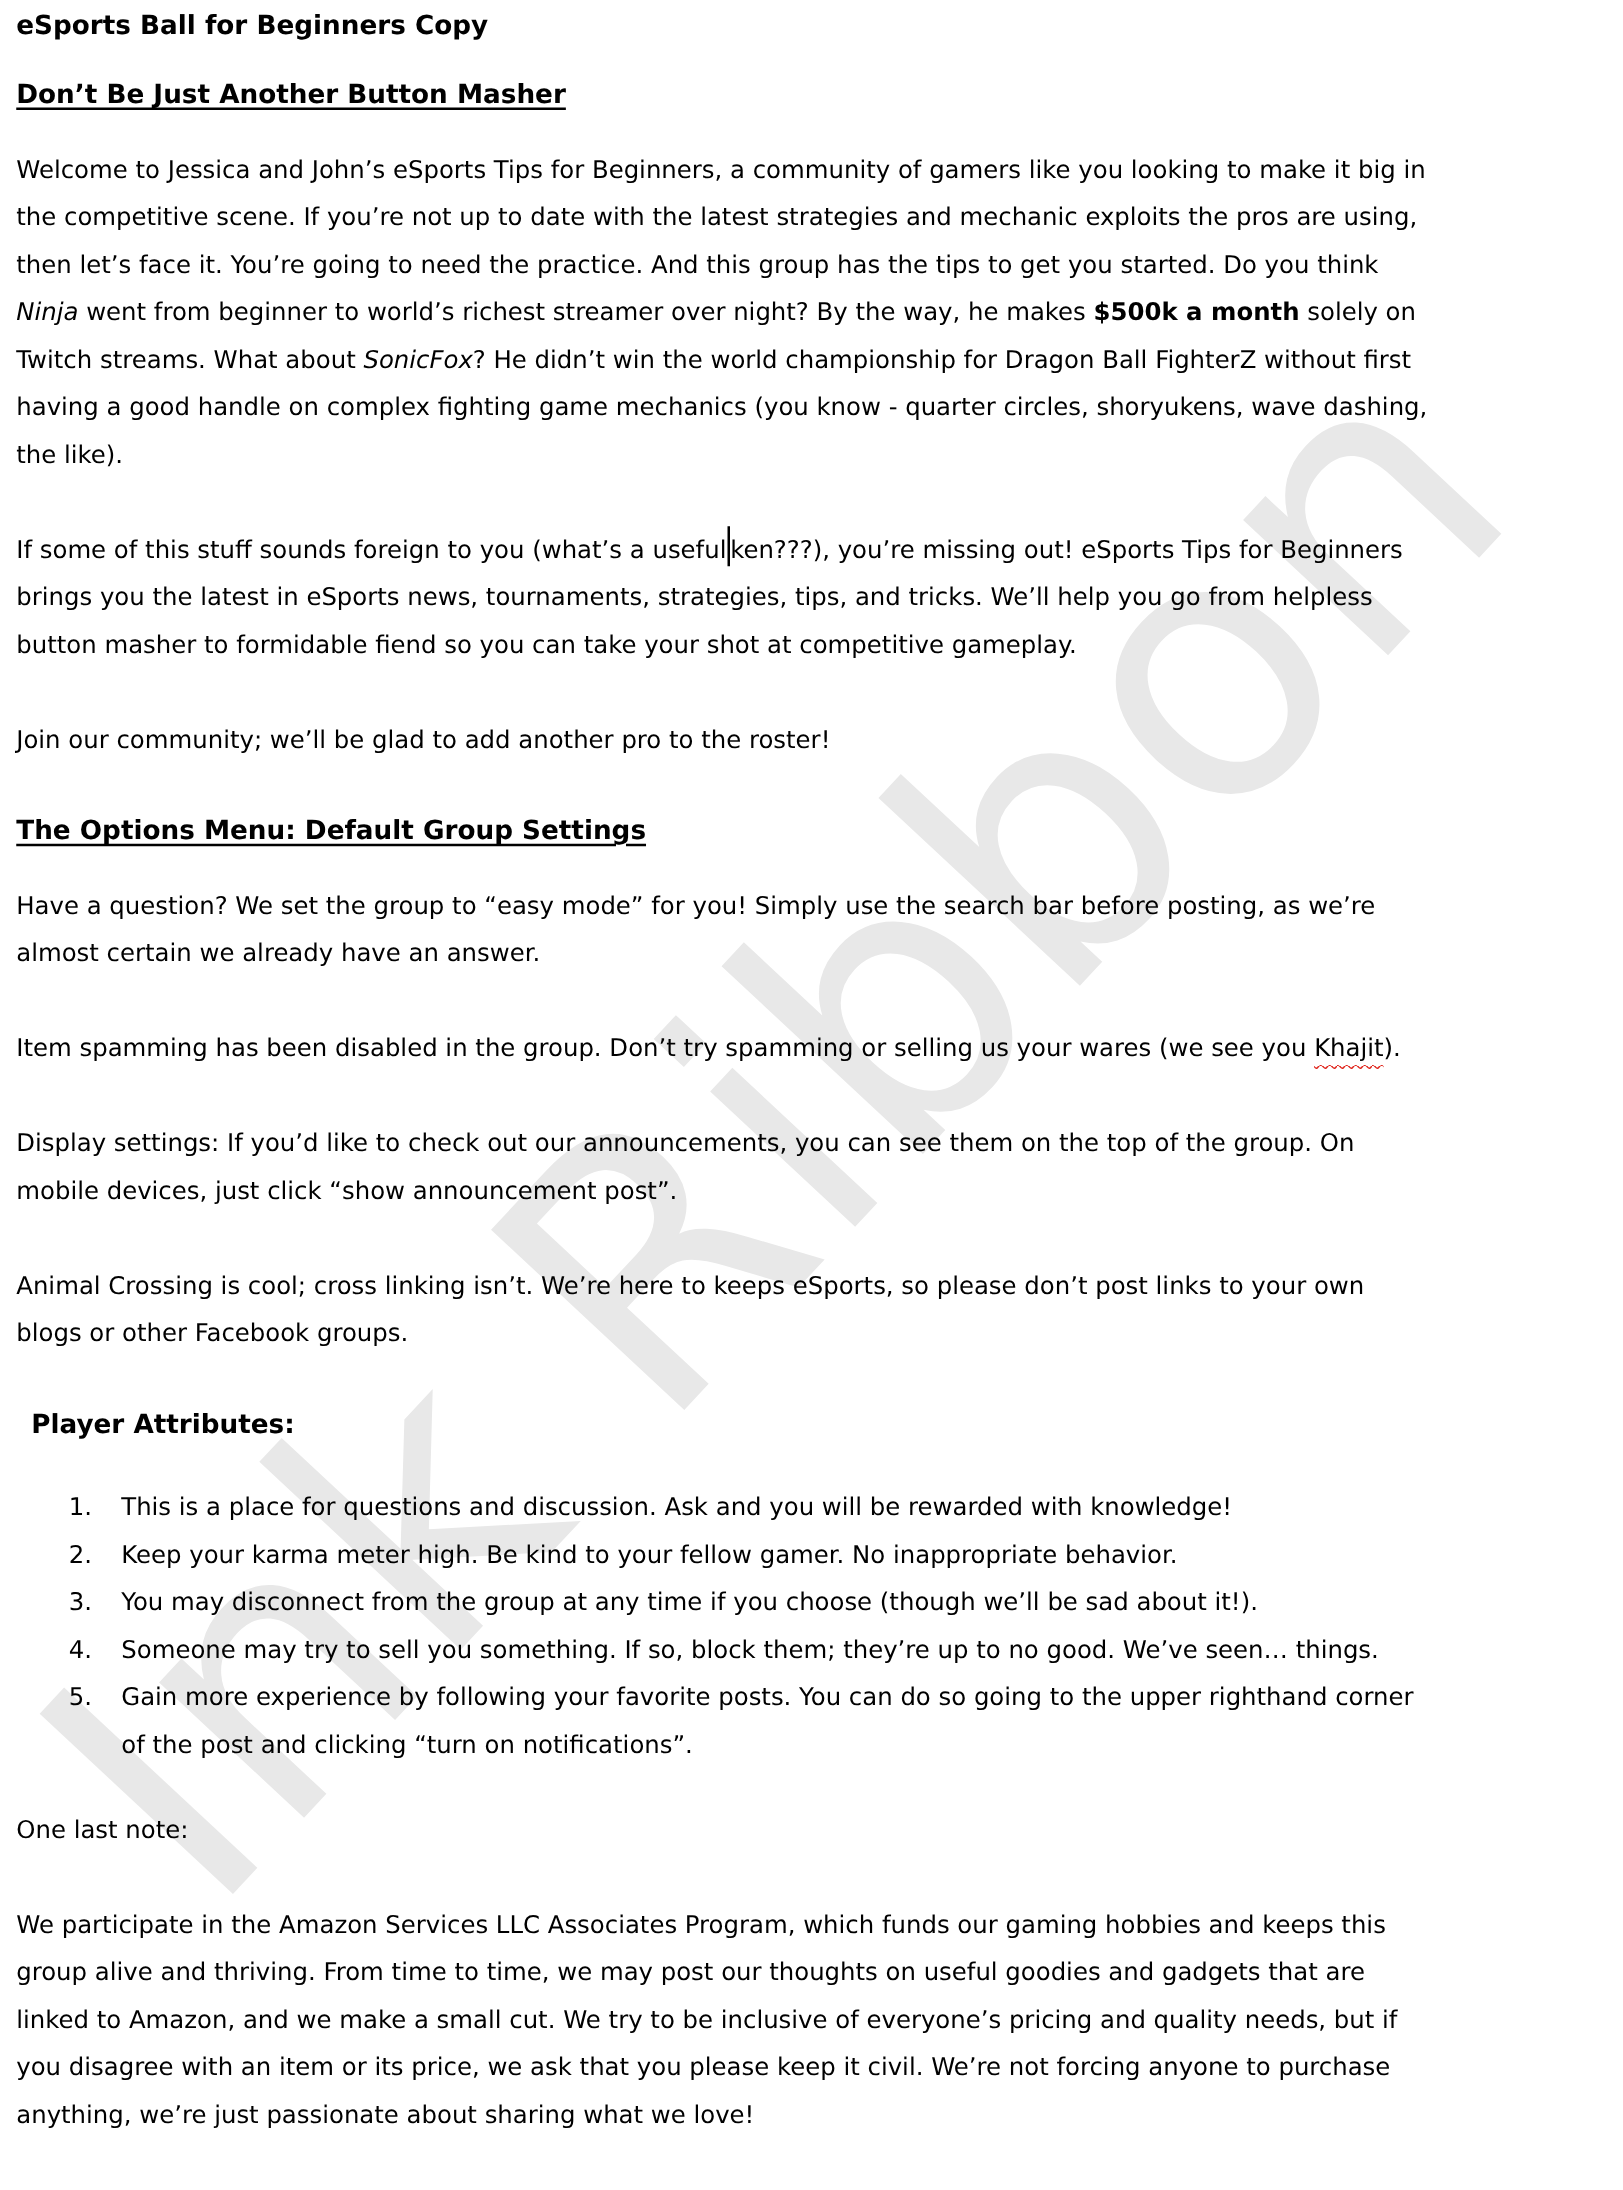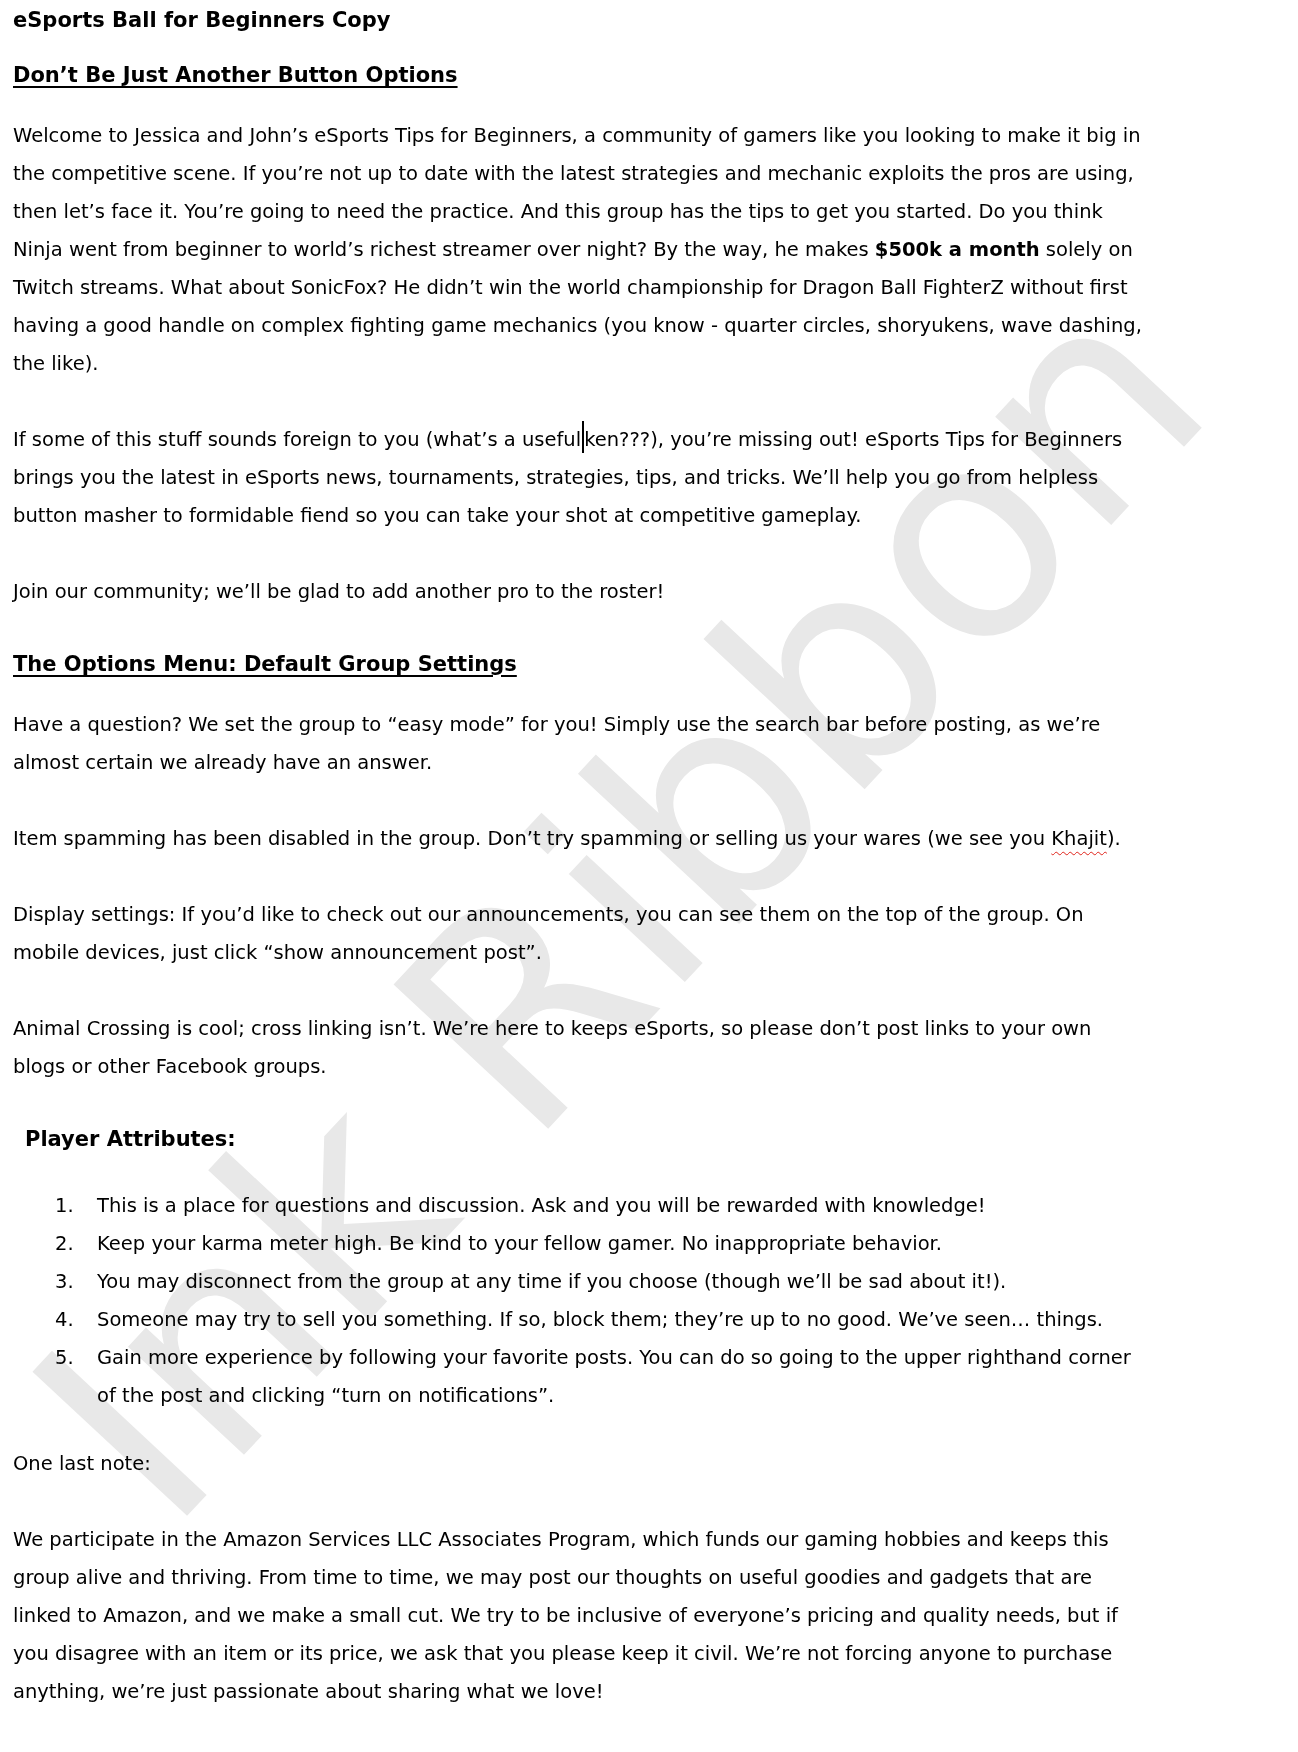--- a/index.html
+++ b/index.html
@@ -54,21 +54,21 @@
     font-size: 21px;
     line-height: 31px;
     margin: 0 0 32px 12px;
   }
   p.body {
     font-size: 19.5px;
     line-height: 38px;
     margin: 0 0 38px 0;
   }
   p.last { margin-bottom: 0; }
-  .it { }
+  .it { font-style: italic; }
   .b  { font-weight: bold; }
   .caret {
     display: inline-block;
     width: 2px; height: 32px;
     background: var(--text, #000);
     vertical-align: -7px;
     margin: 0 0 0 1px;
   }
   .misspelled {
     text-decoration-line: underline;
@@ -90,21 +90,21 @@
 <body style="--text: #000000; --watermark: #e8e8e8; --spellcheck: #e0241b;">
 
 <div class="page">
 
   <div class="watermark">Ink Ribbon</div>
 
   <div class="content">
 
     <p class="title">eSports Ball for Beginners Copy</p>
 
-    <p class="heading"><span class="u">Don’t Be Just Another Button Options</span></p>
+    <p class="heading"><span class="u">Don’t Be Just Another Button Masher</span></p>
 
     <p class="body"><span>Welcome to Jessica and John’s eSports Tips for Beginners, a community of gamers like you looking to make it big in the competitive scene. If you’re not up to date with the latest strategies and mechanic exploits the pros are using, then let’s face it. You’re going to need the practice. And this group has the tips to get you started. Do you think </span><span class="it">Ninja</span><span> went from beginner to world’s richest streamer over night? By the way, he makes </span><span class="b">$500k a month</span><span> solely on Twitch streams. What about </span><span class="it">SonicFox</span><span>? He didn’t win the world championship for Dragon Ball FighterZ without first having a good handle on complex fighting game mechanics (you know - quarter circles, shoryukens, wave dashing, the like).</span></p>
 
     <p class="body"><span>If some of this stuff sounds foreign to you (what’s a useful</span><span class="caret"></span><span>ken???), you’re missing out! eSports Tips for Beginners brings you the latest in eSports news, tournaments, strategies, tips, and tricks. We’ll help you go from helpless button masher to formidable fiend so you can take your shot at competitive gameplay.</span></p>
 
     <p class="body">Join our community; we’ll be glad to add another pro to the roster!</p>
 
     <p class="heading"><span class="u">The Options Menu: Default Group Settings</span></p>
 
     <p class="body">Have a question? We set the group to “easy mode” for you! Simply use the search bar before posting, as we’re almost certain we already have an answer.</p>

